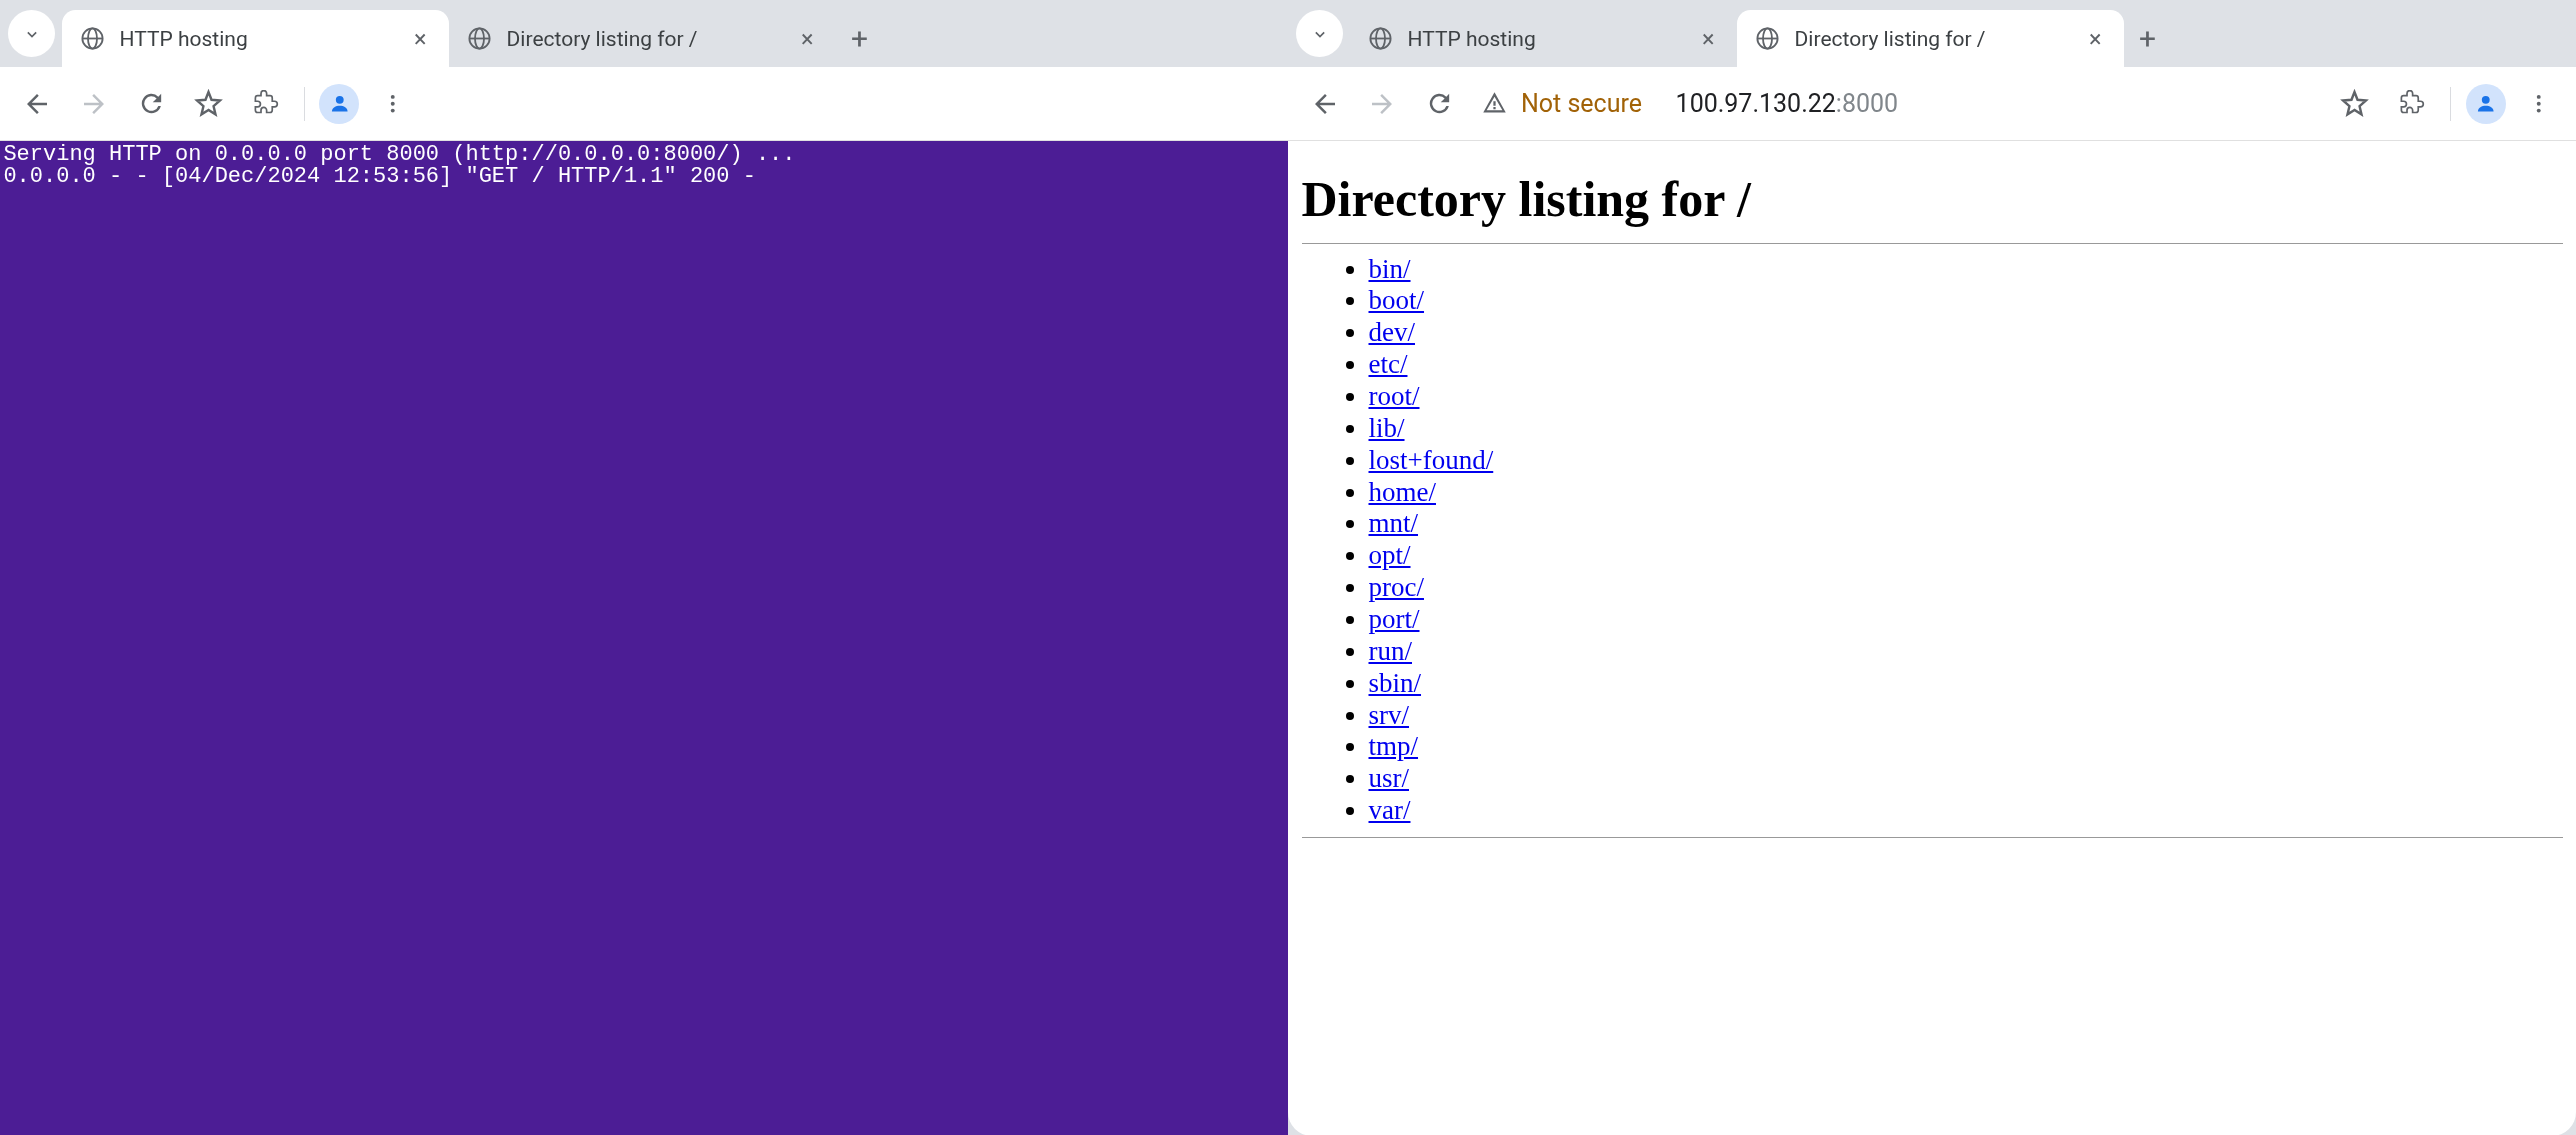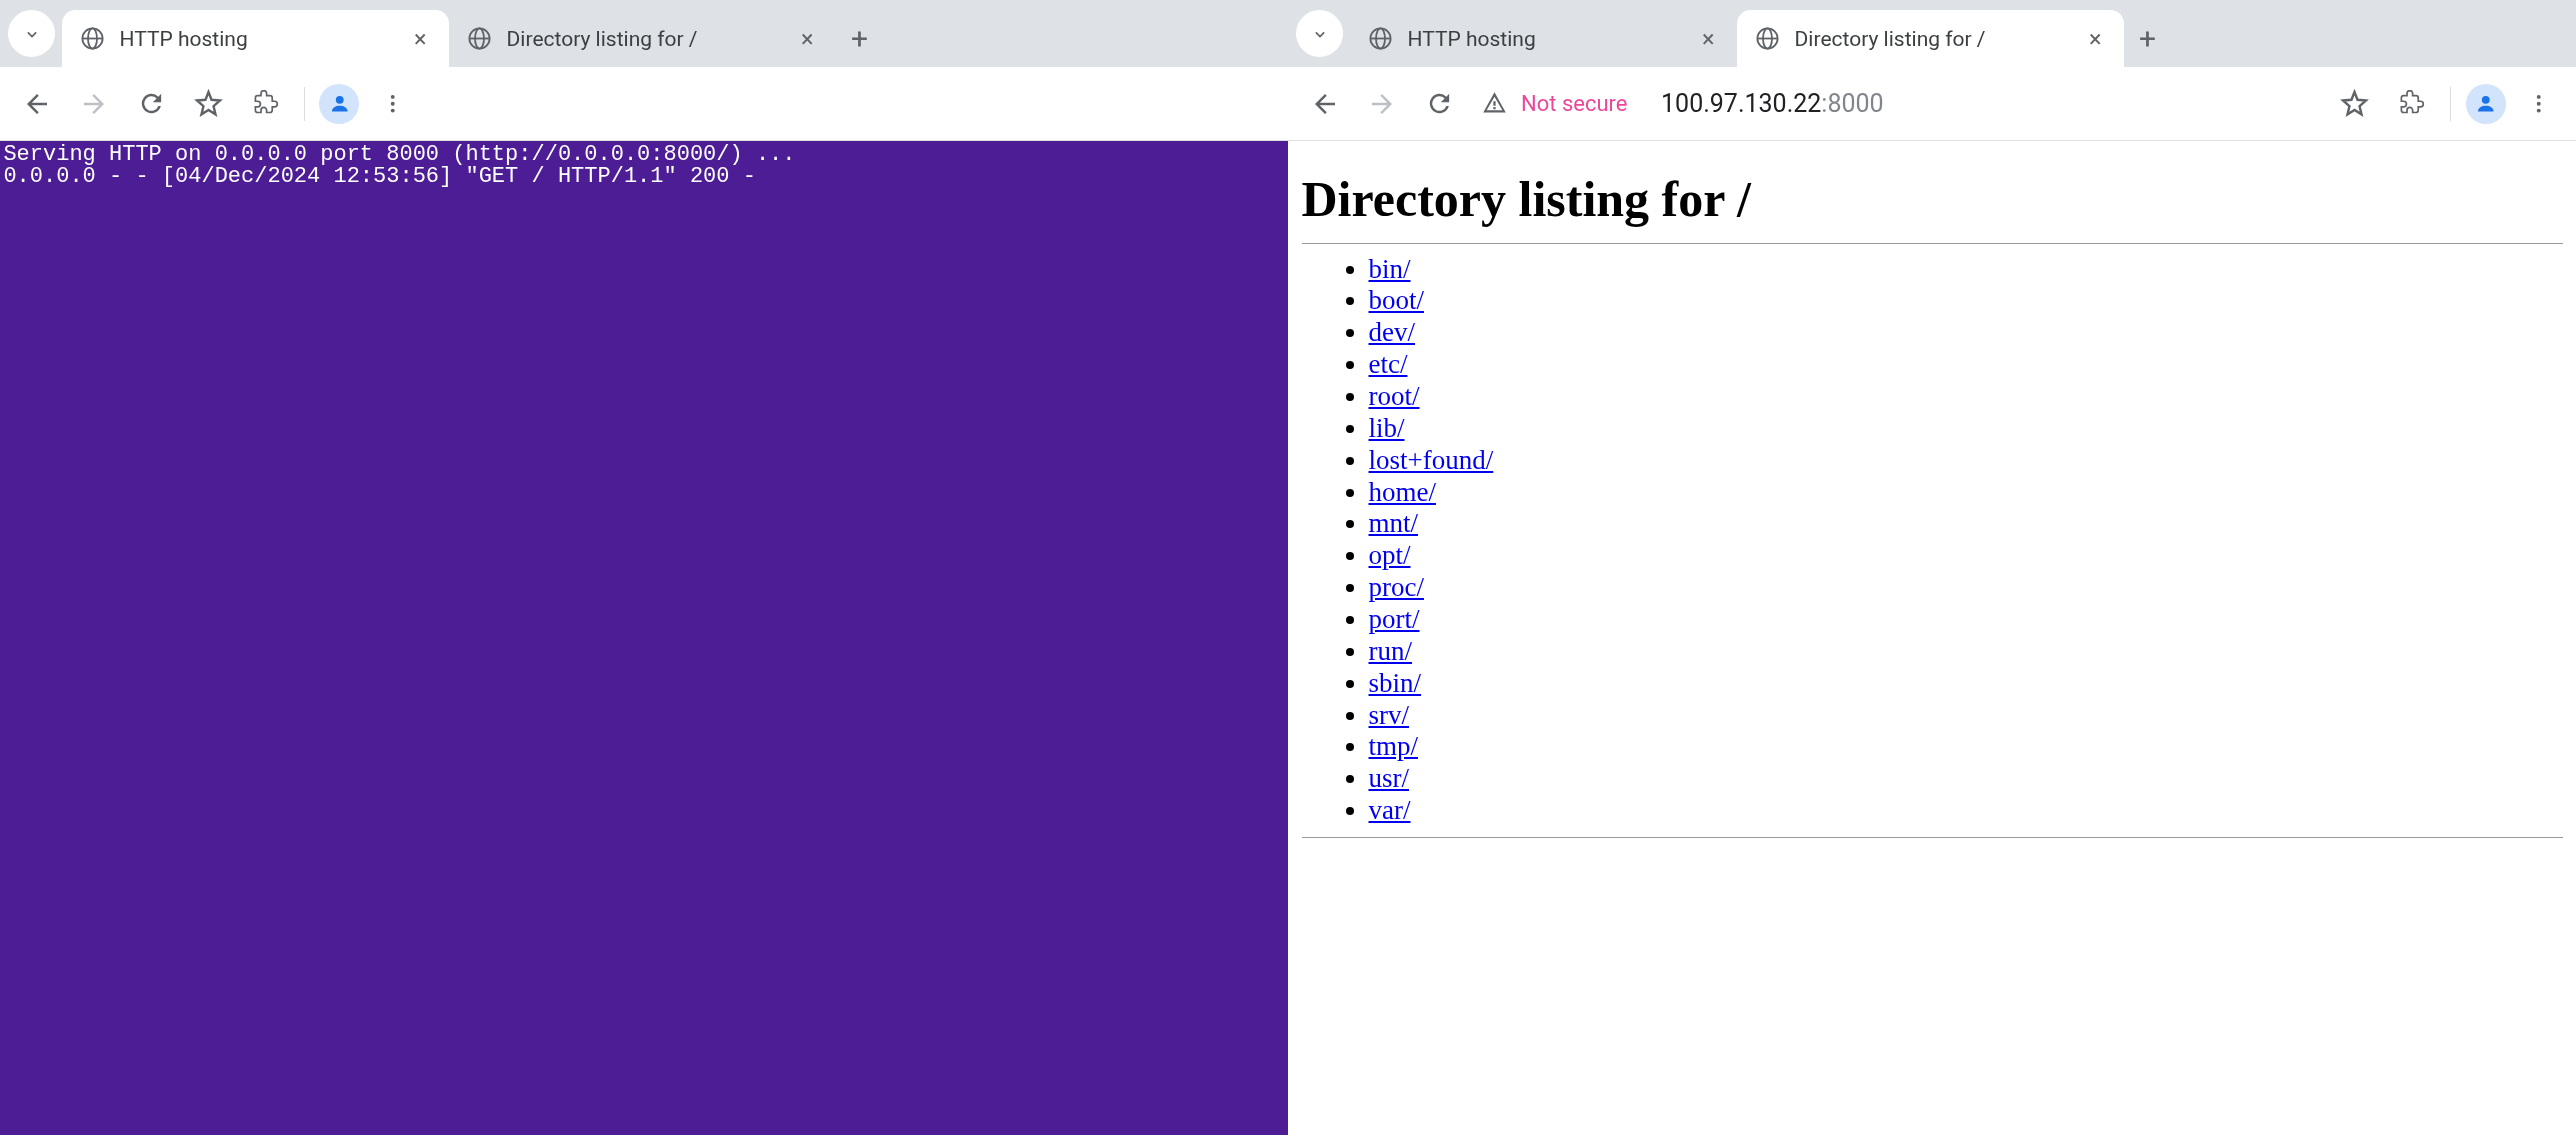--- a/index.html
+++ b/index.html
@@ -10,20 +10,21 @@
       height: 1136px;
       display: flex;
       overflow: hidden;
     }
     .window {
       width: 50%;
       height: 100%;
       display: flex;
       flex-direction: column;
       background: #fff;
+      border-radius: 24px;
     }
     .tab-strip {
       height: 67px;
       background: #dee1e6;
       display: flex;
       align-items: flex-end;
       padding: 0 8.4px;
       gap: 0;
     }
     .search-tabs {
@@ -118,22 +119,22 @@
     }
     .addr-icon {
       width: 30px;
       height: 30px;
       display: flex;
       align-items: center;
       justify-content: center;
       color: #5f6368;
     }
     .not-secure {
-      color: #ec4899;
-      font-size: 22px;
+      color: #a16207;
+      font-size: 25px;
     }
     .url-host { color: #202124; }
     .url-port { color: #80868b; }
     .toolbar-right {
       display: flex;
       align-items: center;
       gap: 10px;
     }
     .sep {
       width: 0.8px;

